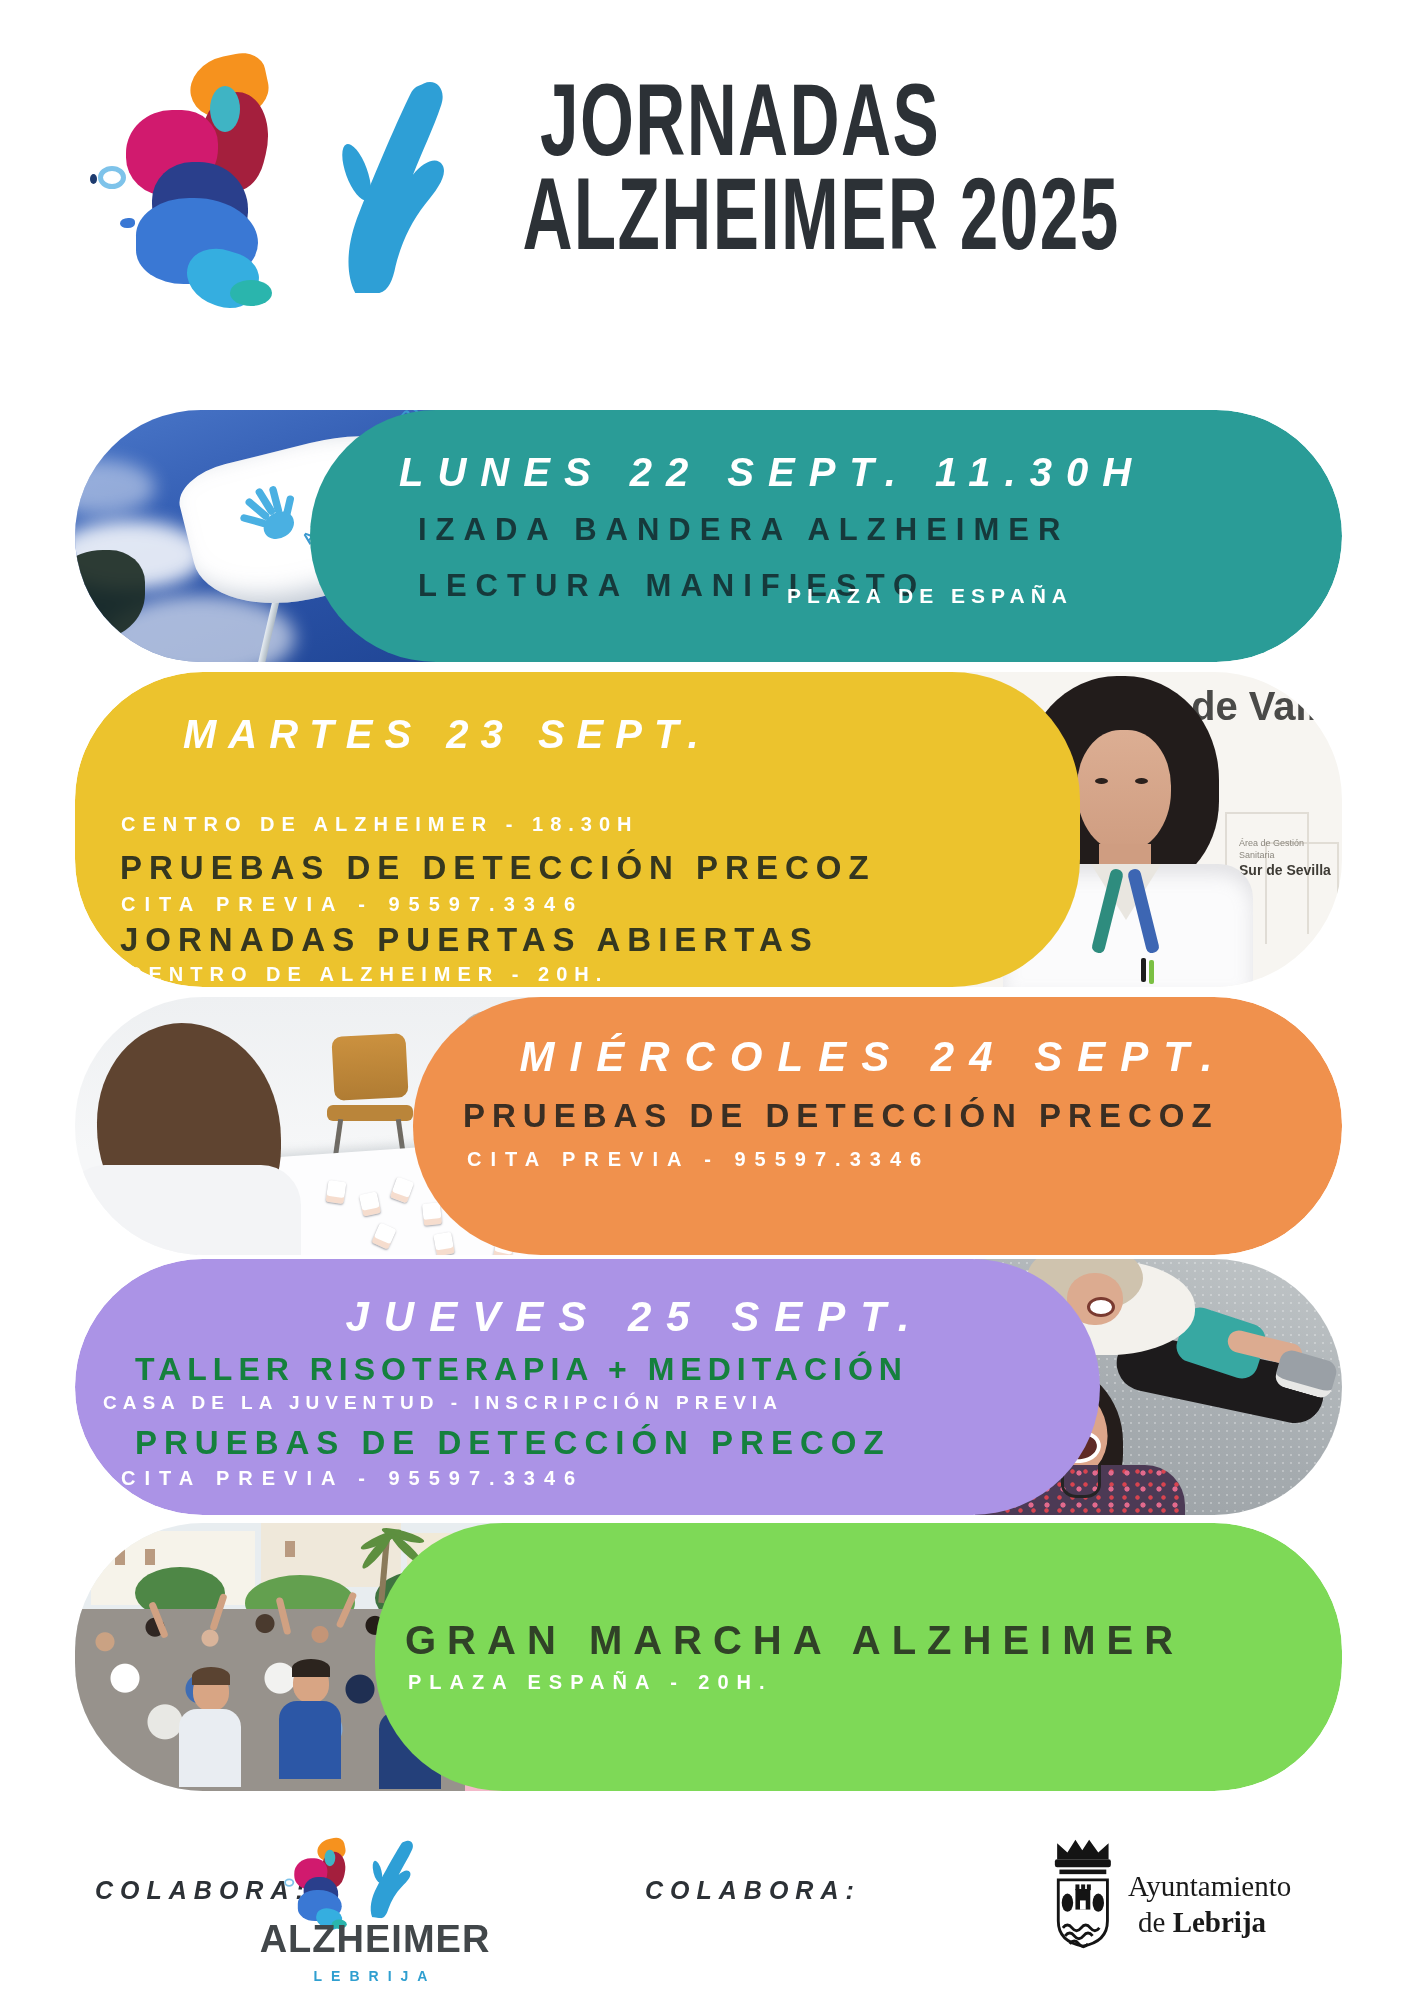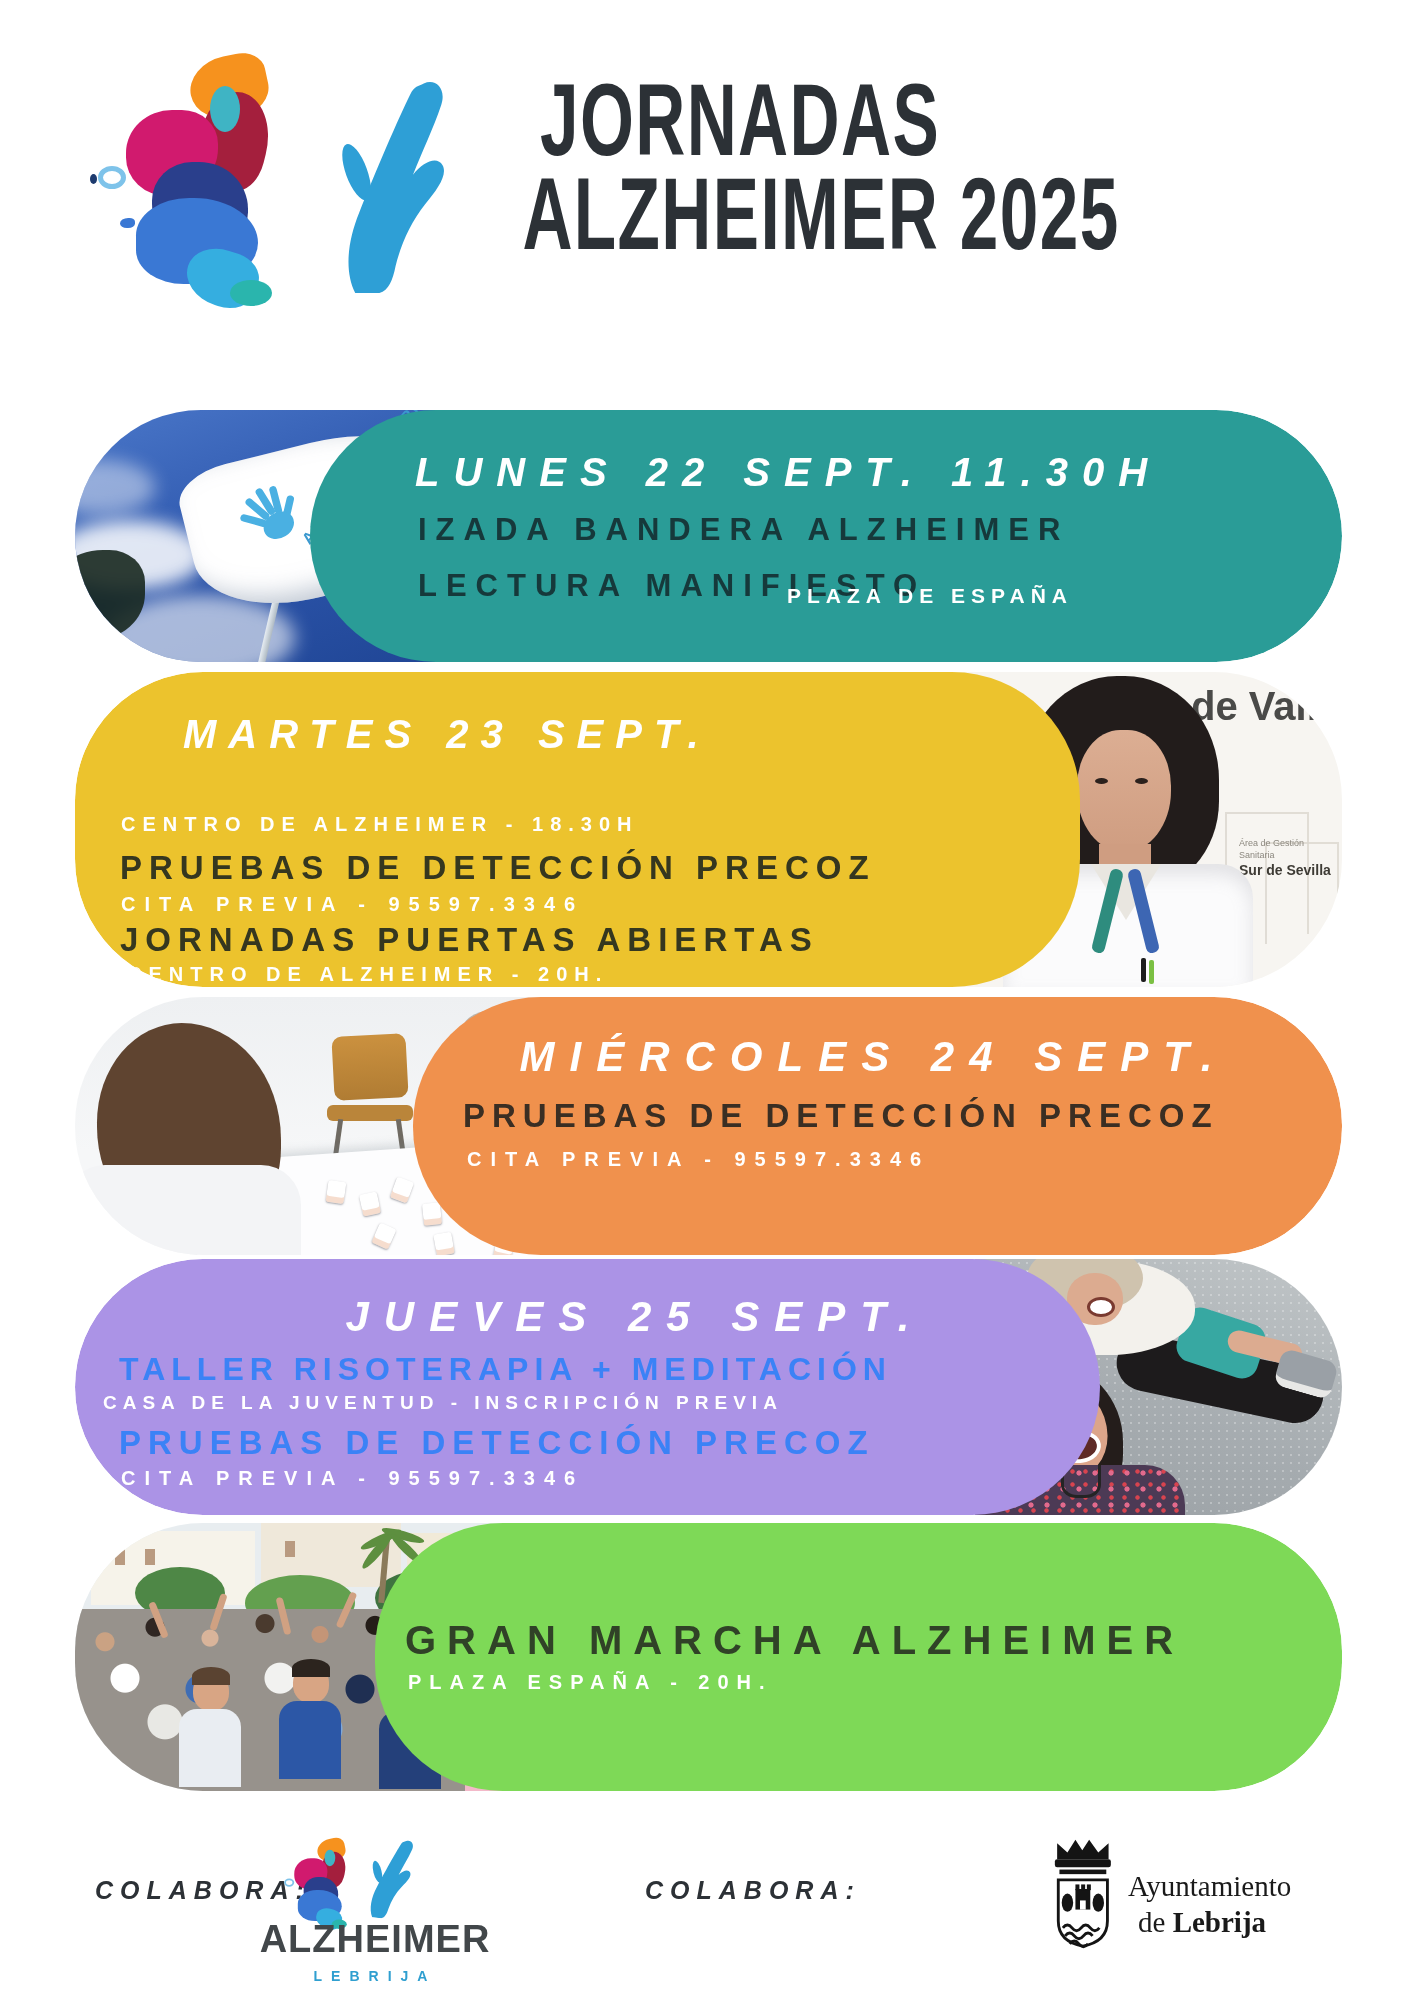--- a/index.html
+++ b/index.html
@@ -30,23 +30,23 @@
   #banner1{top:410px;height:252px;}  #banner1 .color-layer{left:235px;right:0;background:#2A9C97;}
   #banner2{top:672px;height:315px;}  #banner2 .color-layer{left:0;right:262px;background:#ECC32D;}
   #banner3{top:997px;height:258px;}  #banner3 .color-layer{left:338px;right:0;background:#F0914D;}
   #banner4{top:1259px;height:256px;} #banner4 .color-layer{left:0;right:242px;background:#AB93E6;}
   #banner5{top:1523px;height:268px;} #banner5 .color-layer{left:300px;right:0;background:#7ED957;}
 
   .b-day{position:absolute;font-style:italic;font-weight:bold;color:#fff;white-space:nowrap;font-size:40px;letter-spacing:14px;}
   .b-title{position:absolute;font-weight:bold;white-space:nowrap;font-size:33px;letter-spacing:7px;}
   .b-det{position:absolute;font-weight:bold;color:#fff;white-space:nowrap;font-size:20px;letter-spacing:8px;}
   #banner1 .b-title{color:#16393B;} #banner2 .b-title{color:#35371F;}
-  #banner3 .b-title{color:#3A2E23;} #banner4 .b-title{color:#3b82f6;} #banner5 .b-title{color:#304227;}
-
-  .t-b1-day{left:340px;top:40px;text-align:center;}
+  #banner3 .b-title{color:#3A2E23;} #banner4 .b-title{color:#15803d;margin-left:16px;} #banner5 .b-title{color:#304227;}
+
+  .t-b1-day{left:324px;top:40px;text-align:center;}
   .t-b1-e0{left:343px;top:102px;font-size:31px;letter-spacing:9px;}
   .t-b1-e1{left:343px;top:158px;font-size:31px;letter-spacing:9px;}
   .t-b1-note{left:712px;top:174px;font-size:21px;letter-spacing:6px;}
 
   .t-b2-day{left:108px;top:40px;letter-spacing:12px;}
   .t-b2-e0t{left:45px;top:96px;}  .t-b2-e0d{left:46px;top:141px;letter-spacing:7px;}
   .t-b2-e1t{left:45px;top:177px;} .t-b2-e1d{left:46px;top:221px;letter-spacing:9px;}
   .t-b2-e2t{left:45px;top:249px;} .t-b2-e2d{left:52px;top:291px;letter-spacing:7px;}
 
   .t-b3-day{left:400px;right:70px;top:36px;text-align:center;font-size:42px;letter-spacing:15px;}

